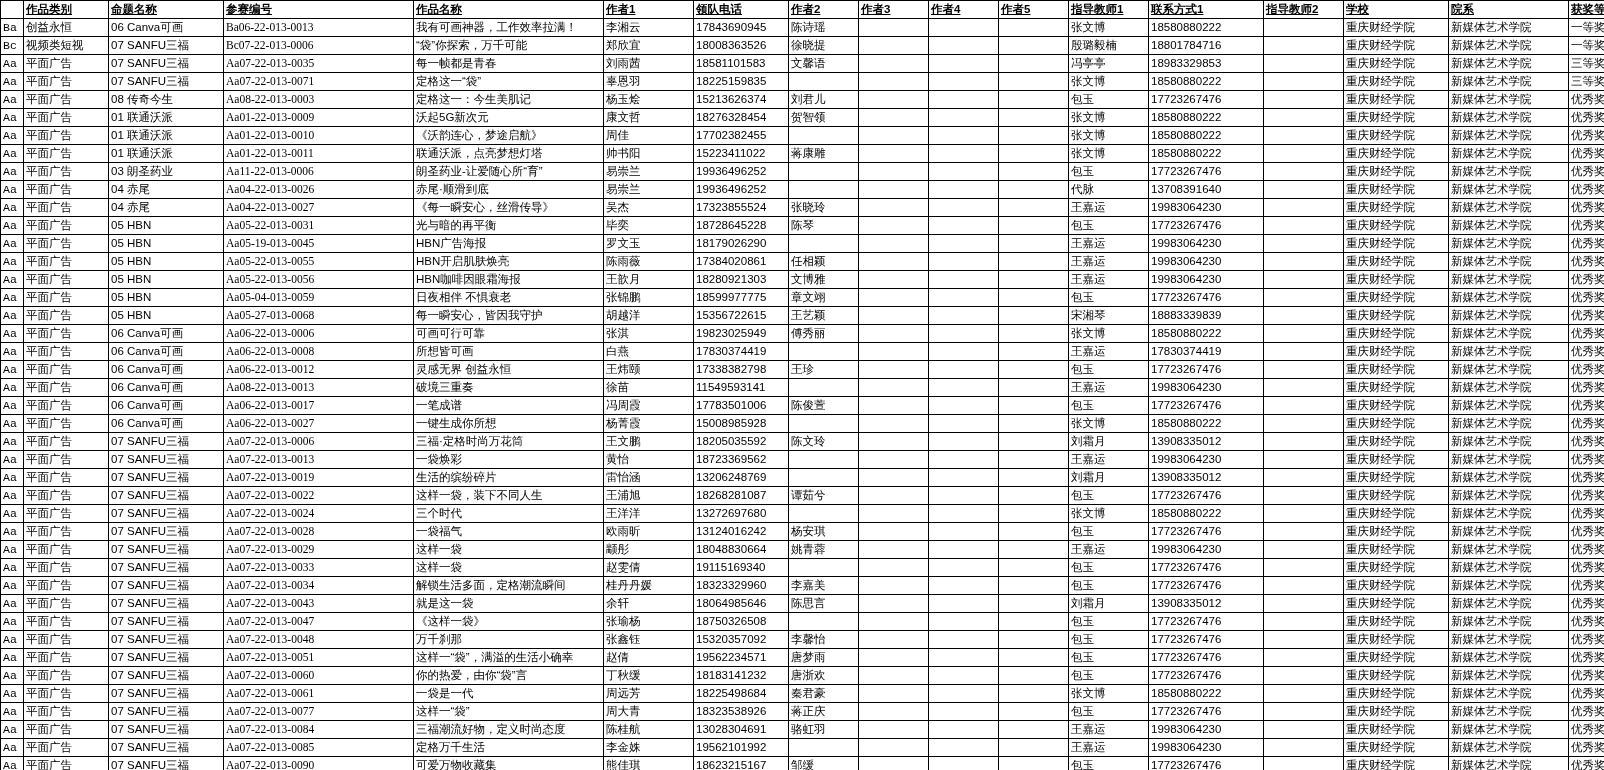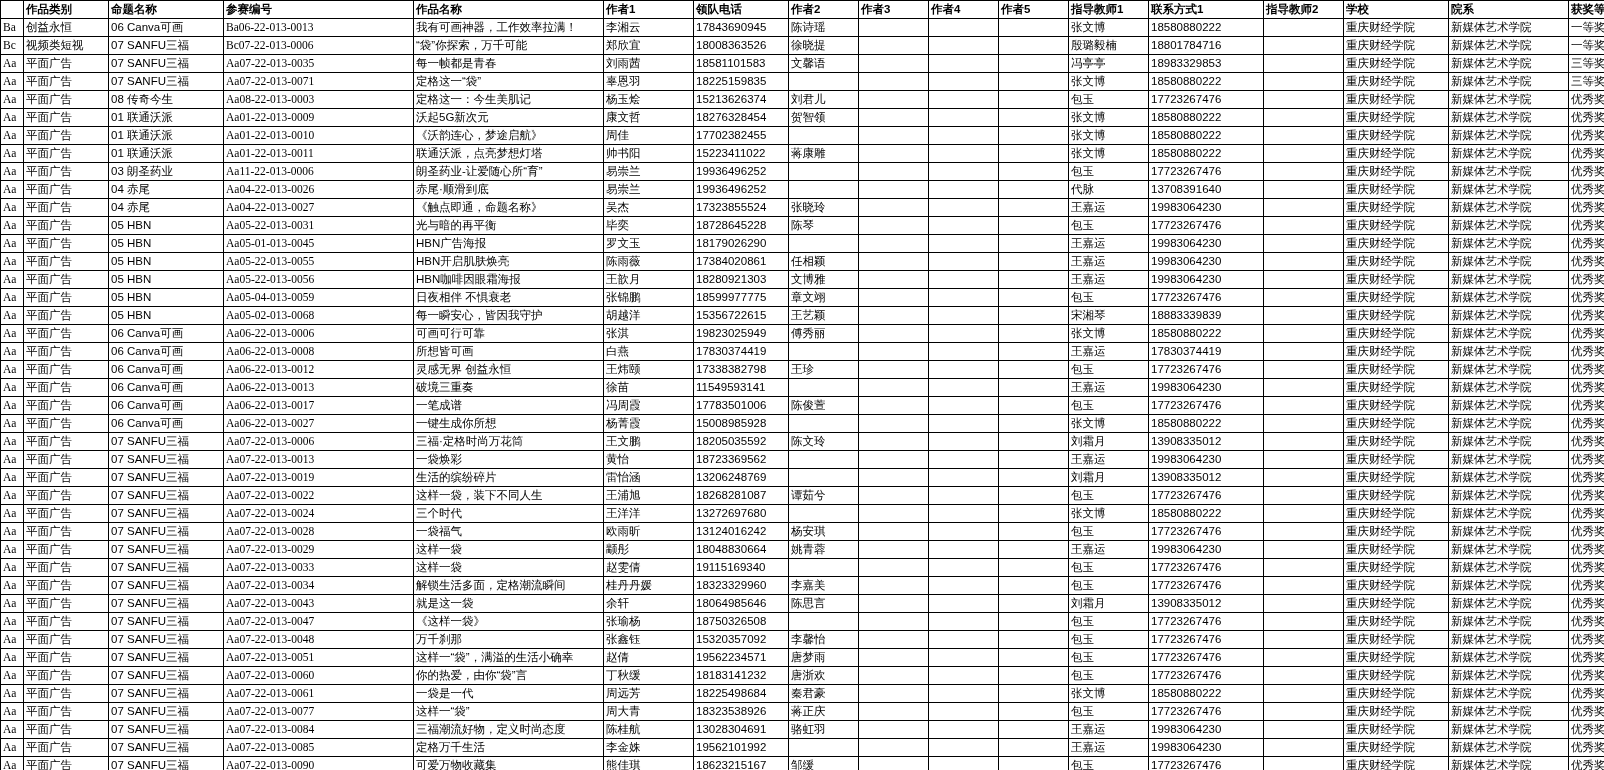--- a/index.html
+++ b/index.html
@@ -25,37 +25,38 @@
     line-height: 17px;
     overflow: hidden;
     white-space: nowrap;
     text-align: left;
     font-weight: normal;
     vertical-align: middle;
   }
   table.sheet thead th {
     font-weight: bold;
     height: 17px;
+    text-decoration: underline;
   }
   .c0  { width: 18px;  }
   .c1  { width: 80px;  }
   .c2  { width: 110px; margin-top: 16px; }
   .c3  { width: 185px; }
   .c4  { width: 85px;  }
   .c5  { width: 90px;  }
   .c6  { width: 65px;  }
   .c7  { width: 65px;  }
   .c8  { width: 65px;  }
   .c9  { width: 75px;  }
   .c10 { width: 110px; }
   .c11 { width: 75px;  }
   .c12 { width: 100px; }
   .c13 { width: 115px; }
   .c14 { width: 70px;  }
-  .pfx { font-family: Liberation Serif, serif; margin-top: 36px; }
+  .pfx { font-family: Liberation Mono, monospace; margin-top: 36px; }
   .code { font-family: Liberation Serif, serif; }
 </style>
 </head>
 <body>
 
 <table class="sheet">
   <thead>
     <tr>
       <th class="c0"></th>
       <th class="c1">作品类别</th>
@@ -266,21 +267,21 @@
         <td class="c11"></td>
         <td class="c12">重庆财经学院</td>
         <td class="c13">新媒体艺术学院</td>
         <td class="c14">优秀奖</td>
       </tr>
       <tr>
         <td class="c0 pfx">Aa</td>
         <td class="c1">平面广告</td>
         <td class="c2">04 赤尾</td>
         <td class="c3 code">Aa04-22-013-0027</td>
-        <td class="c3">《触点即通，命题名称》</td>
+        <td class="c3">《每一瞬安心，丝滑传导》</td>
         <td class="c4">吴杰</td>
         <td class="c5">17323855524</td>
         <td class="c6">张晓玲</td>
         <td class="c7"></td>
         <td class="c8"></td>
         <td class="c8"></td>
         <td class="c9">王嘉运</td>
         <td class="c10">19983064230</td>
         <td class="c11"></td>
         <td class="c12">重庆财经学院</td>
@@ -303,21 +304,21 @@
         <td class="c10">17723267476</td>
         <td class="c11"></td>
         <td class="c12">重庆财经学院</td>
         <td class="c13">新媒体艺术学院</td>
         <td class="c14">优秀奖</td>
       </tr>
       <tr>
         <td class="c0 pfx">Aa</td>
         <td class="c1">平面广告</td>
         <td class="c2">05 HBN</td>
-        <td class="c3 code">Aa05-01-013-0045</td>
+        <td class="c3 code">Aa05-19-013-0045</td>
         <td class="c3">HBN广告海报</td>
         <td class="c4">罗文玉</td>
         <td class="c5">18179026290</td>
         <td class="c6"></td>
         <td class="c7"></td>
         <td class="c8"></td>
         <td class="c8"></td>
         <td class="c9">王嘉运</td>
         <td class="c10">19983064230</td>
         <td class="c11"></td>
@@ -379,21 +380,21 @@
         <td class="c10">17723267476</td>
         <td class="c11"></td>
         <td class="c12">重庆财经学院</td>
         <td class="c13">新媒体艺术学院</td>
         <td class="c14">优秀奖</td>
       </tr>
       <tr>
         <td class="c0 pfx">Aa</td>
         <td class="c1">平面广告</td>
         <td class="c2">05 HBN</td>
-        <td class="c3 code">Aa05-02-013-0068</td>
+        <td class="c3 code">Aa05-27-013-0068</td>
         <td class="c3">每一瞬安心，皆因我守护</td>
         <td class="c4">胡越洋</td>
         <td class="c5">15356722615</td>
         <td class="c6">王艺颖</td>
         <td class="c7"></td>
         <td class="c8"></td>
         <td class="c8"></td>
         <td class="c9">宋湘琴</td>
         <td class="c10">18883339839</td>
         <td class="c11"></td>
@@ -455,21 +456,21 @@
         <td class="c10">17723267476</td>
         <td class="c11"></td>
         <td class="c12">重庆财经学院</td>
         <td class="c13">新媒体艺术学院</td>
         <td class="c14">优秀奖</td>
       </tr>
       <tr>
         <td class="c0 pfx">Aa</td>
         <td class="c1">平面广告</td>
         <td class="c2">06 Canva可画</td>
-        <td class="c3 code">Aa06-22-013-0013</td>
+        <td class="c3 code">Aa08-22-013-0013</td>
         <td class="c3">破境三重奏</td>
         <td class="c4">徐苗</td>
         <td class="c5">11549593141</td>
         <td class="c6"></td>
         <td class="c7"></td>
         <td class="c8"></td>
         <td class="c8"></td>
         <td class="c9">王嘉运</td>
         <td class="c10">19983064230</td>
         <td class="c11"></td>

